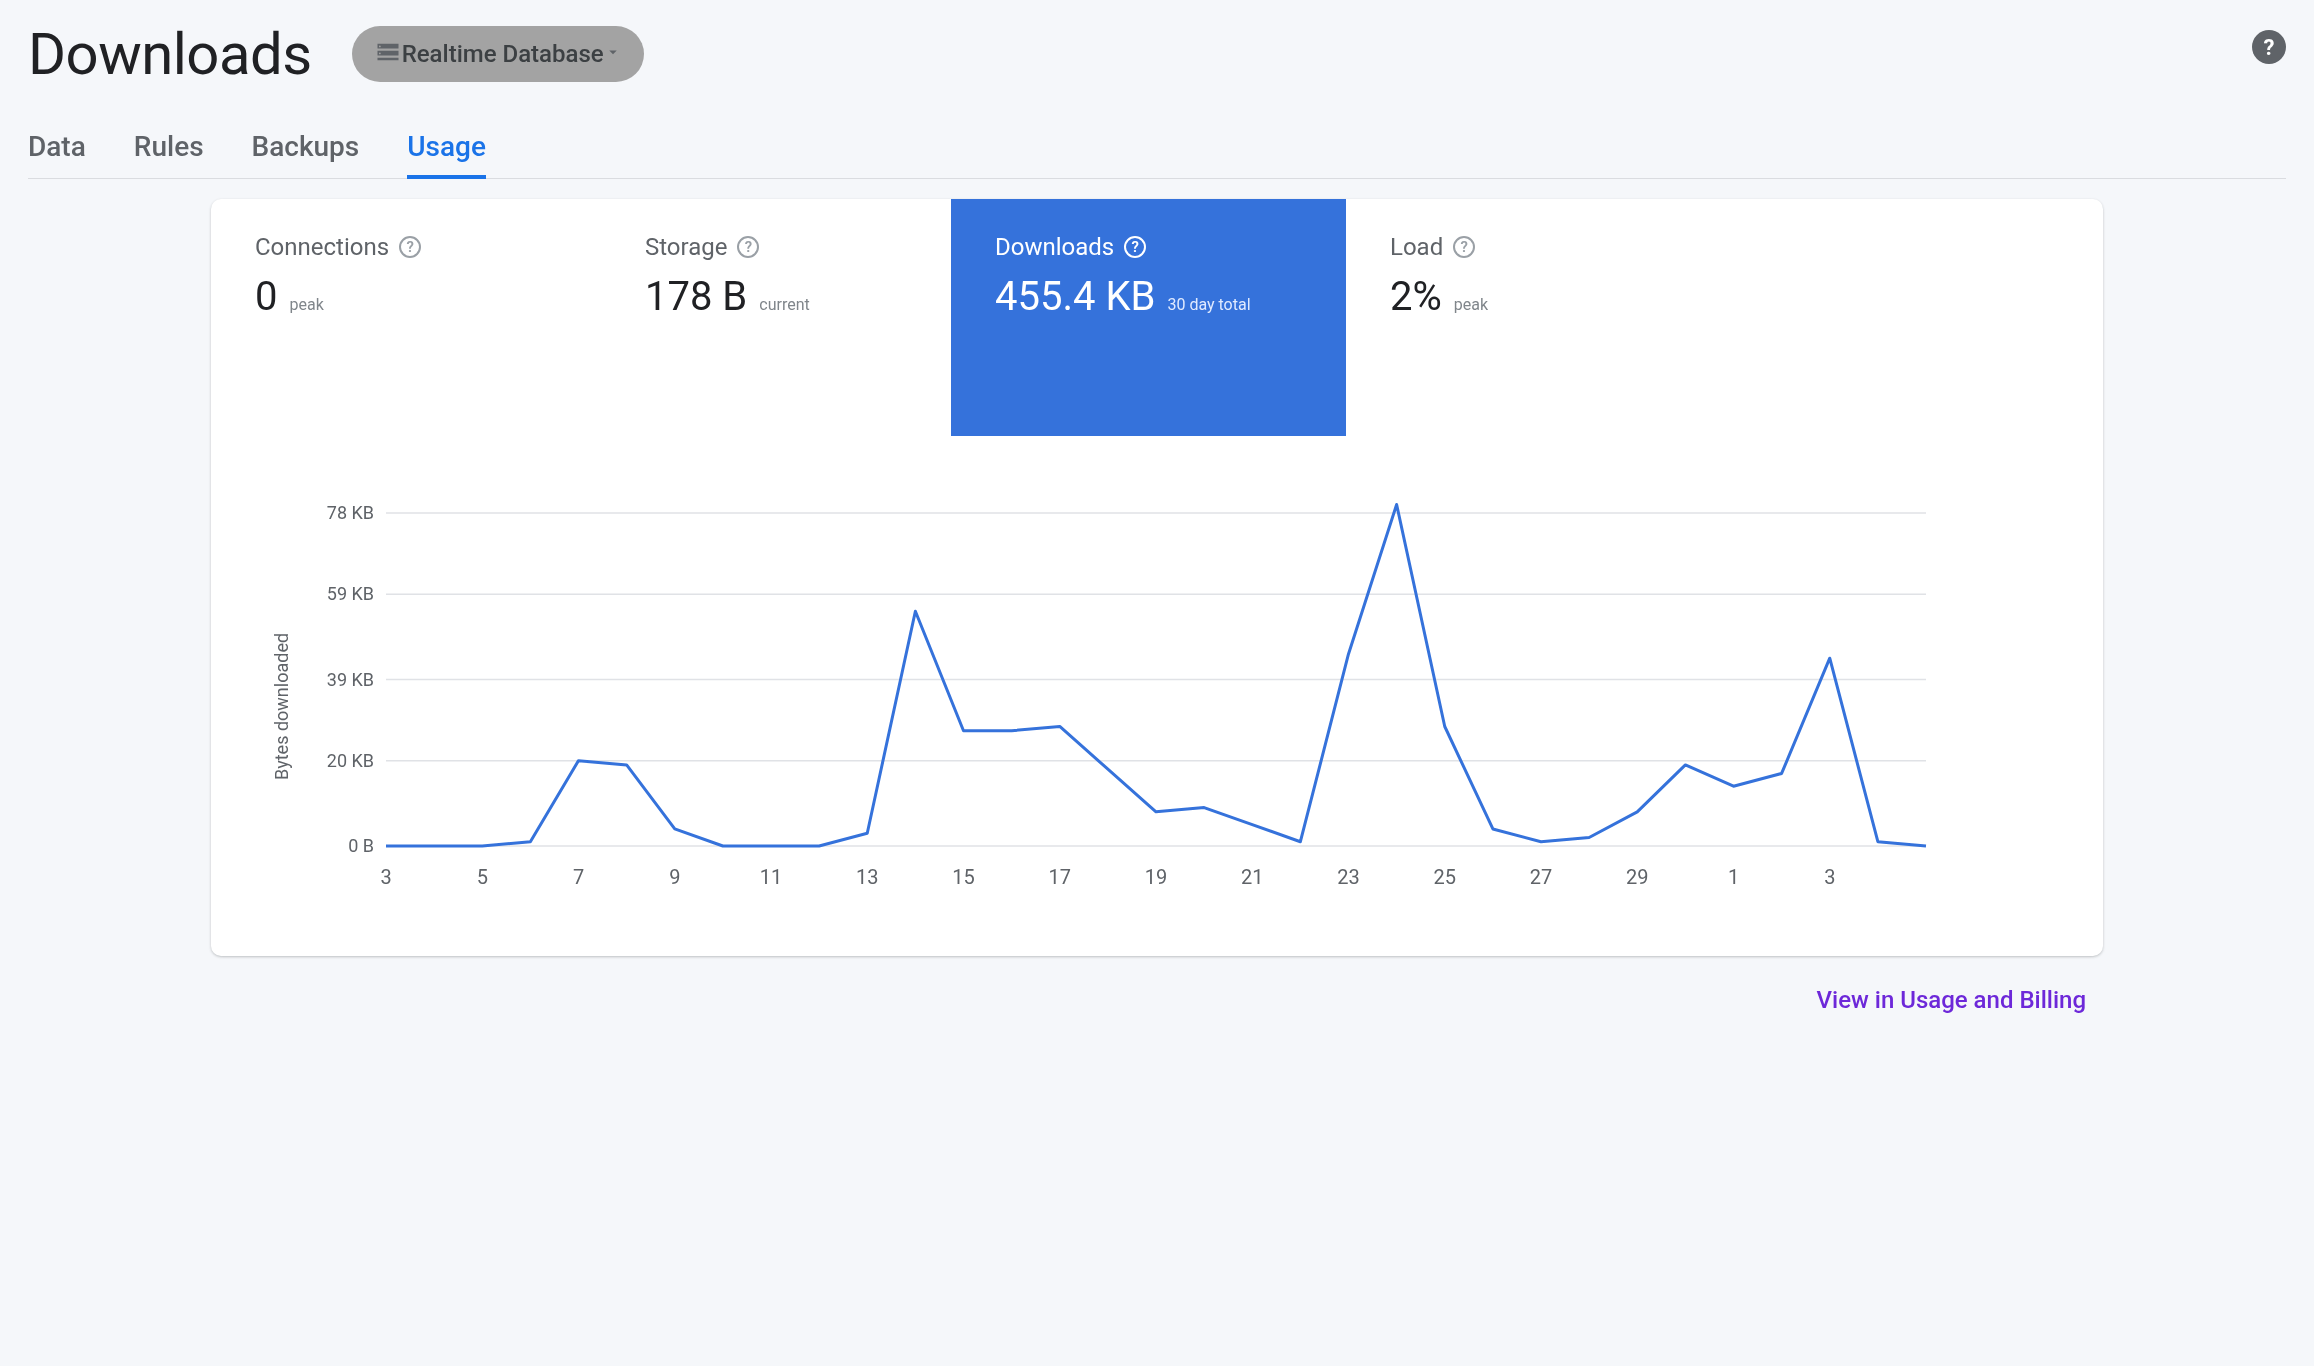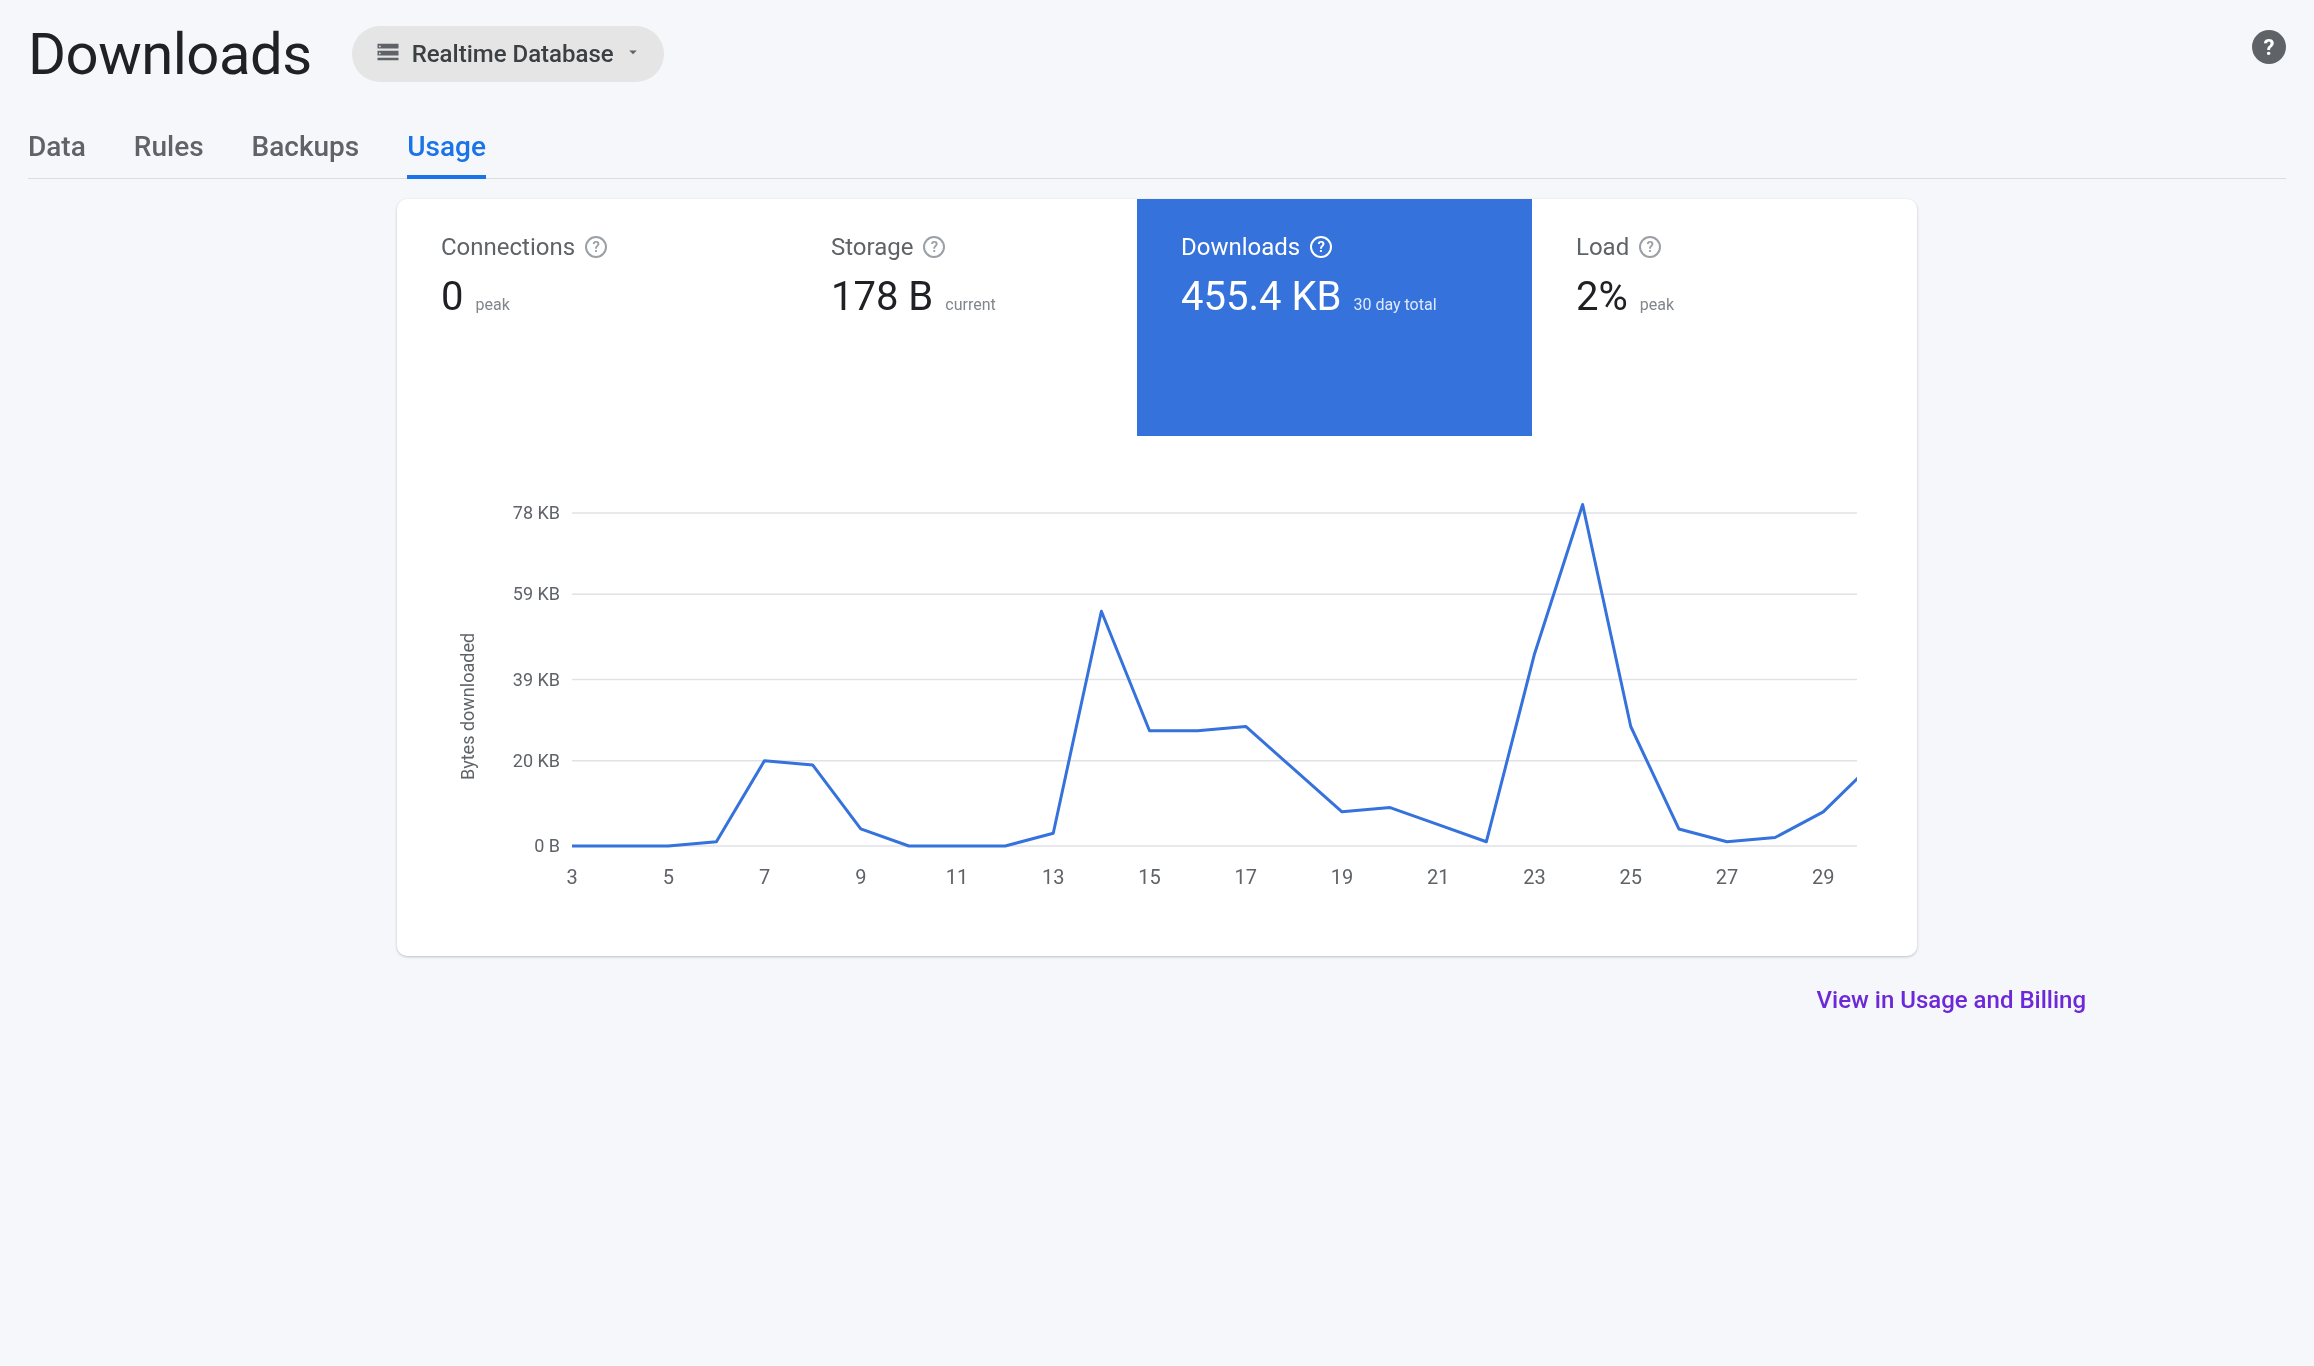--- a/index.html
+++ b/index.html
@@ -22,22 +22,22 @@
   }
   .page-title {
     font-size: 58px;
     font-weight: 400;
     color: #202124;
     letter-spacing: -0.5px;
   }
   .db-selector {
     display: inline-flex;
     align-items: center;
-    gap: 10px;
-    background: #e5e5e5;
+    gap: 0;
+    background: #a3a3a3;
     border-radius: 32px;
     padding: 12px 22px;
     cursor: pointer;
   }
   .db-selector .db-icon svg { width: 28px; height: 28px; fill: #5f6368; }
   .db-selector .label { font-size: 24px; color: #3c4043; font-weight: 500; }
   .db-selector .chev { color: #5f6368; }
   .help-btn {
     position: absolute;
     right: 0;
@@ -98,21 +98,21 @@
     justify-content: space-between;
     align-items: center;
   }
   .date-main .range-label { font-size: 24px; color: #3c4043; font-weight: 500; }
   .date-main .range-sub { font-size: 20px; color: #5f6368; margin-top: 4px; }
   .card {
     background: #fff;
     border-radius: 10px;
     box-shadow: 0 1px 3px rgba(60,64,67,0.2), 0 1px 2px rgba(60,64,67,0.1);
     margin: 20px auto 0 auto;
-    width: 1520px;
+    width: 1892px;
     overflow: hidden;
   }
   .metric-row {
     display: flex;
   }
   .metric {
     padding: 34px 44px 40px 44px;
     min-width: 390px;
     flex: 0 0 auto;
     cursor: pointer;

